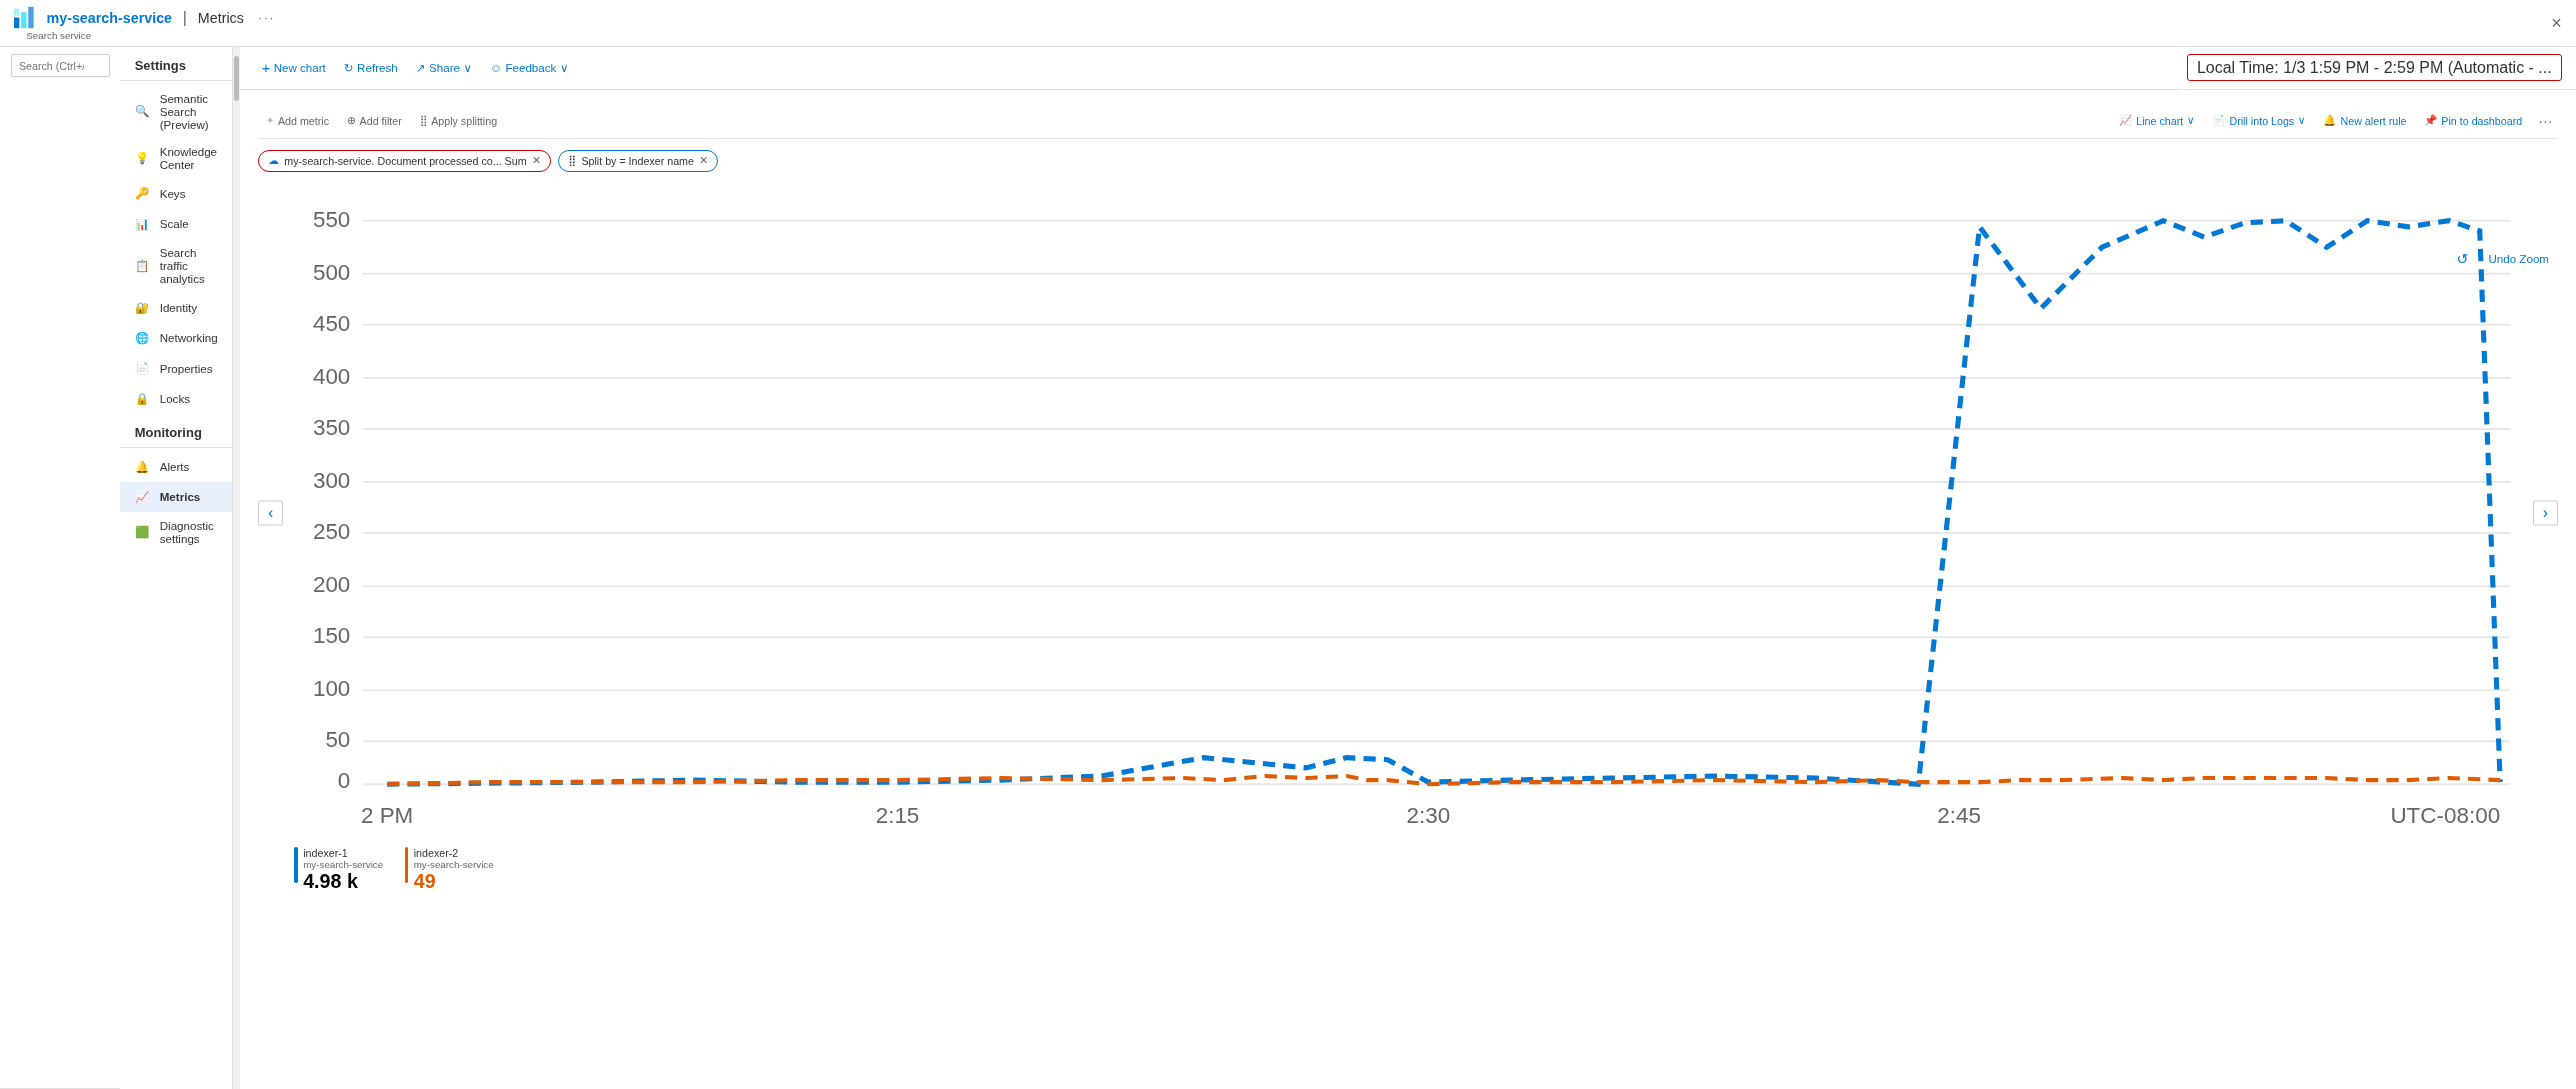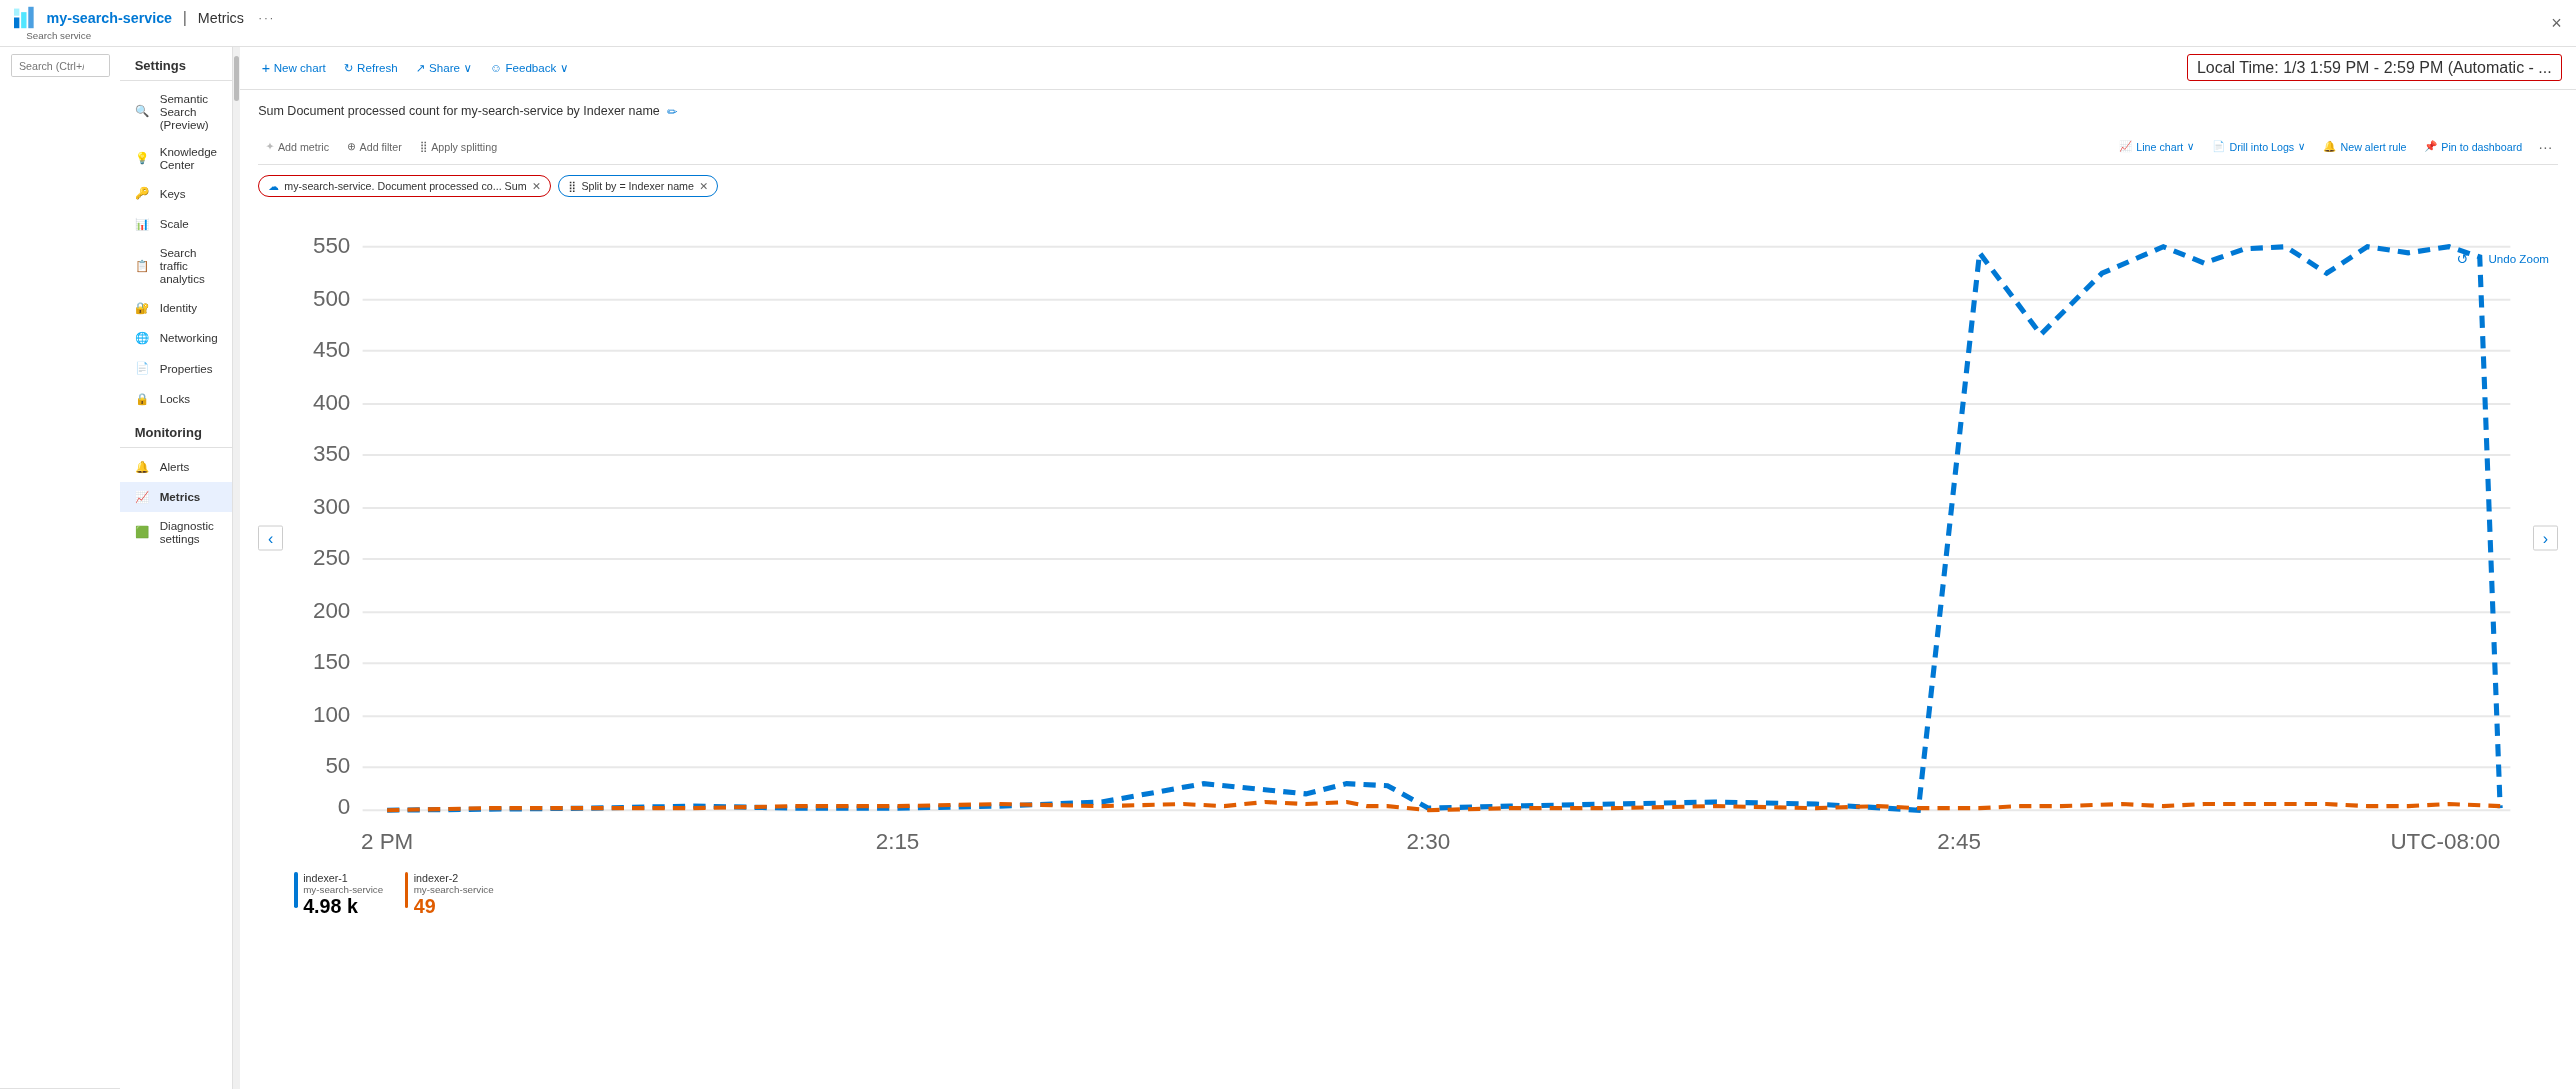--- a/index.html
+++ b/index.html
@@ -182,24 +182,20 @@
         <span>∨</span>
       </button>
       <div class="toolbar-right">
         <button class="time-range-btn">
           <span>Local Time: 1/3 1:59 PM - 2:59 PM (Automatic - ...</span>
         </button>
       </div>
     </div>
 
     <div class="chart-area">
-      <div class="chart-title">
-        <span>Sum Document processed count for my-search-service by Indexer name</span>
-        <span style="color:#0078d4;cursor:pointer;">✏</span>
-      </div>
 
       <div class="metric-toolbar">
         <button class="metric-btn">
           <span style="color:#bbb;">✦</span>
           <span>Add metric</span>
         </button>
         <button class="metric-btn">
           <span>⊕</span>
           <span>Add filter</span>
         </button>

